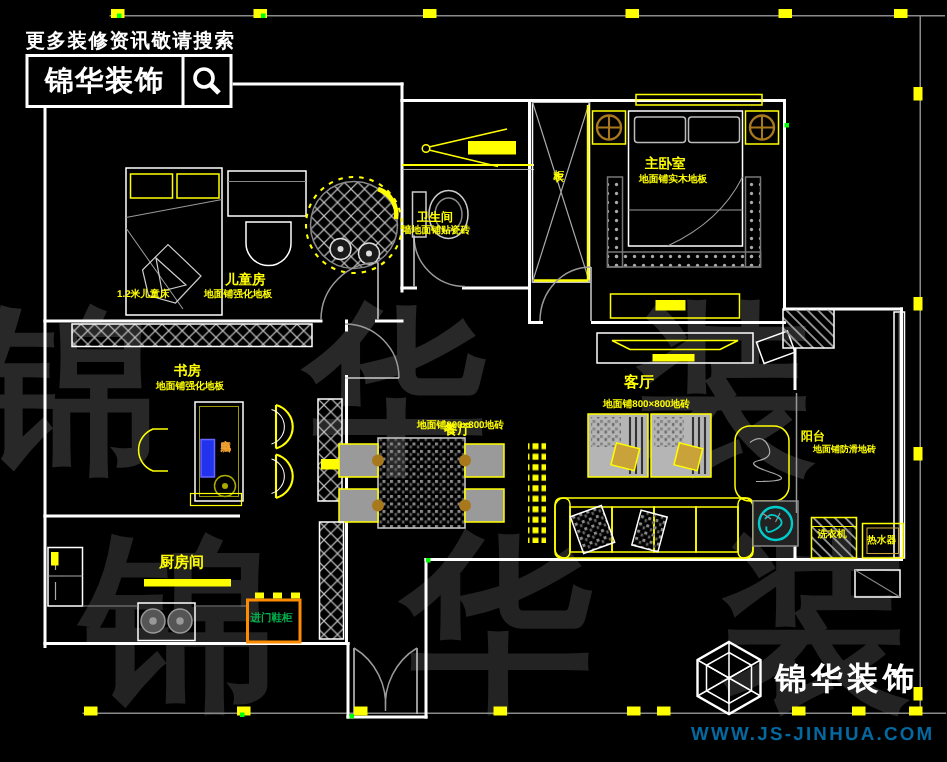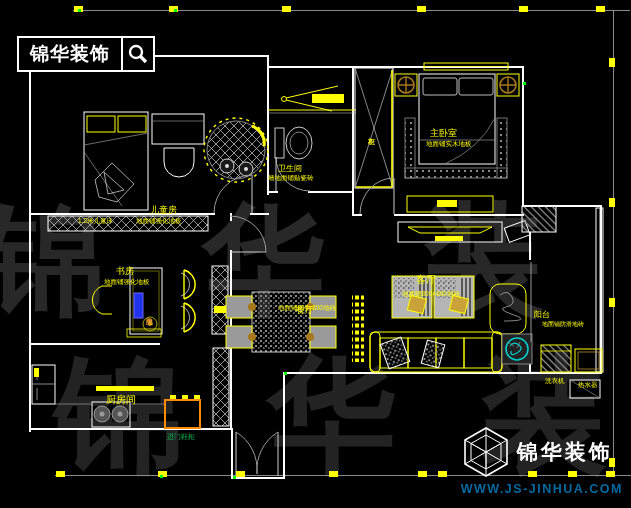--- a/index.html
+++ b/index.html
@@ -2,22 +2,22 @@
 <html><head>
 <meta charset="utf-8">
 <style>
   html,body{margin:0;padding:0;background:#000;}
   #stage{position:relative;width:631px;height:508px;background:#000;overflow:hidden;
          font-family:"Liberation Sans","DejaVu Sans",sans-serif;}
   .abs{position:absolute;}
   .wm{position:absolute;color:#282828;font-weight:bold;font-family:"DejaVu Serif","Liberation Serif",serif;
       white-space:nowrap;z-index:1;user-select:none;}
   #plan-svg{position:absolute;left:0;top:0;z-index:3;}
-  .lbl{position:absolute;color:#ffff00;font-weight:normal;text-align:right;line-height:1.15;
-       white-space:nowrap;z-index:5;margin-top:24px;}
+  .lbl{position:absolute;color:#ffff00;font-weight:bold;text-align:right;line-height:1.15;
+       white-space:nowrap;z-index:5;}
   .lbl.v{writing-mode:vertical-rl;text-orientation:upright;}
   .tick{position:absolute;width:9px;height:6px;background:#ffff00;z-index:4;}
   .tickv{position:absolute;width:6px;height:9px;background:#ffff00;z-index:4;}
   .gdot{position:absolute;width:3px;height:3px;background:#00ff00;z-index:6;}
   .dimline{position:absolute;background:#8a8a8a;z-index:2;}
   
   #hdr-tag{position:absolute;left:17px;top:18px;color:#fff;font-size:13px;font-weight:bold;
            letter-spacing:1px;z-index:7;}
   #hdr-box{position:absolute;left:17px;top:36px;width:134px;height:32px;border:2px solid #fff;
            display:flex;align-items:center;z-index:7;background:#000;}
@@ -33,20 +33,21 @@
            text-align:center;}
 </style>
 </head>
 <body>
 
 <div id="stage">
 
   <div class="wm" style="left:-18px;top:180px;font-size:122px;letter-spacing:28px;">锦 华 装 饰</div>
   <div class="wm" style="left:55px;top:330px;font-size:128px;letter-spacing:20px;color:#232323;">锦 华 装</div>
 
+  <div id="hdr-tag">更多装修资讯敬请搜索</div>
   <div id="hdr-box">
     <div id="hdr-brand">锦华装饰</div>
     <div id="hdr-sep"></div>
     <div id="hdr-mag">
       <svg width="22" height="22" viewBox="0 0 22 22">
         <circle cx="9" cy="9" r="6" fill="none" stroke="#fff" stroke-width="2.4"></circle>
         <line x1="13.5" y1="13.5" x2="19" y2="19" stroke="#fff" stroke-width="3.4"></line>
       </svg>
     </div>
   </div>

